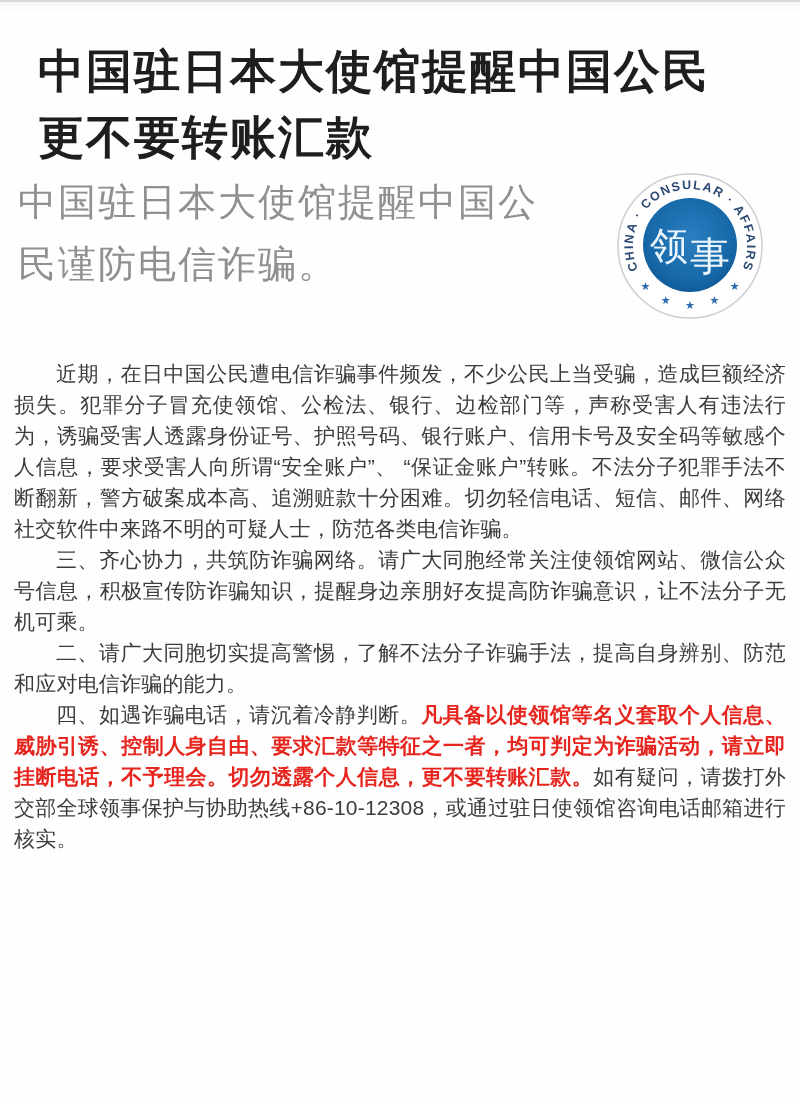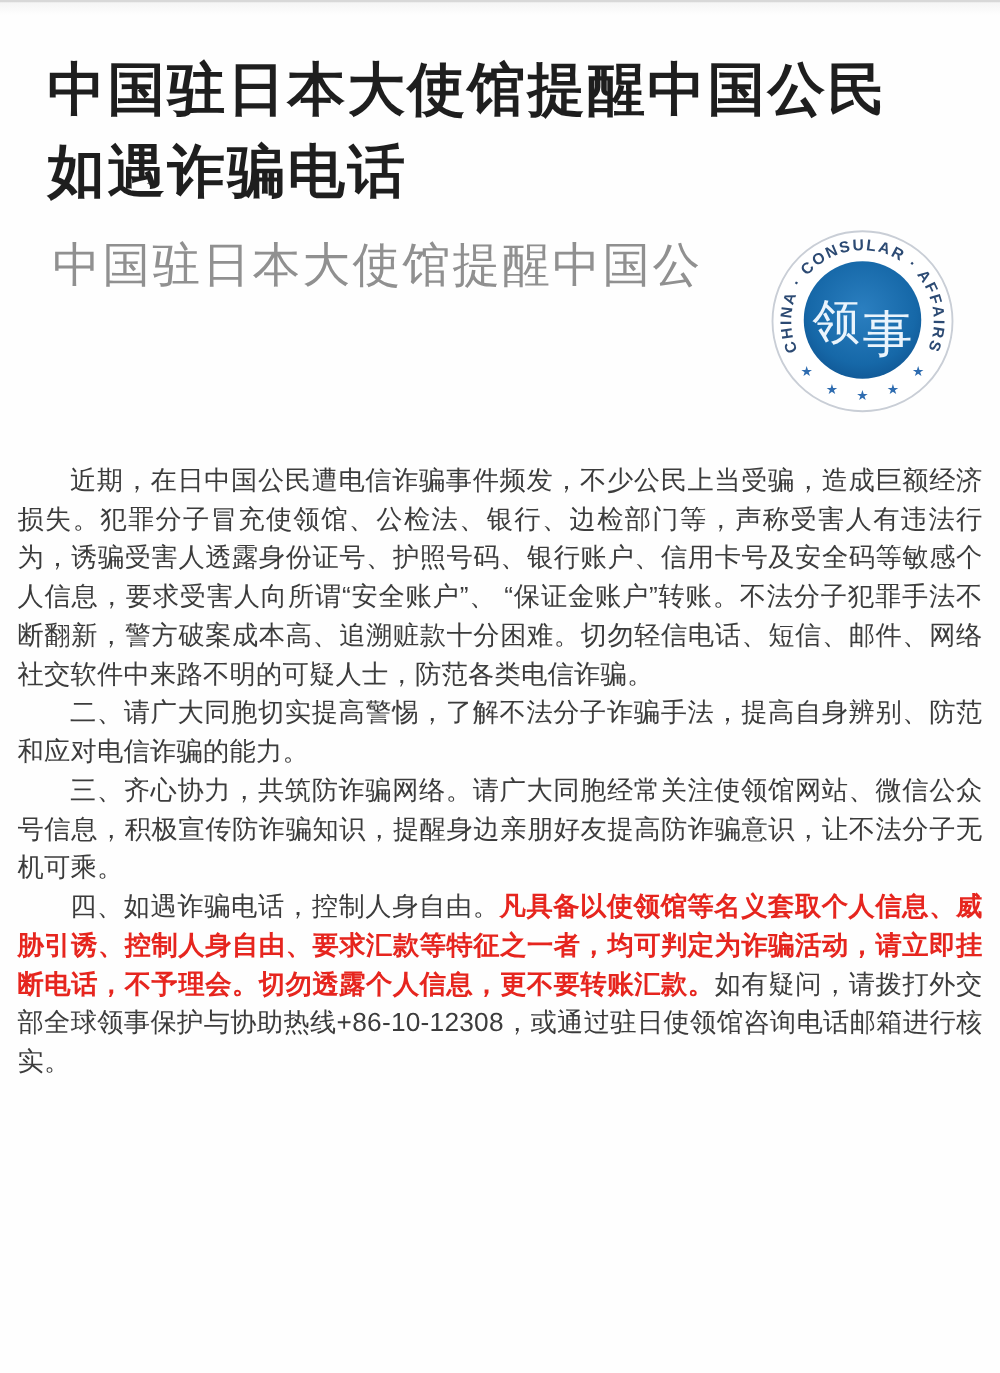--- a/index.html
+++ b/index.html
@@ -20,21 +20,21 @@
   .title-line {
     font-size: 46px;
     font-weight: 700;
     color: #1e1e1e;
     line-height: 66px;
     letter-spacing: 2px;
     white-space: nowrap;
   }
 
   
-  .sub-row { display: flex; align-items: flex-start; margin-top: 12px; padding-left: 42px; padding-right: 35px; justify-content: space-between; }
+  .sub-row { display: flex; align-items: flex-start; margin-top: 1px; padding-left: 18px; padding-right: 35px; justify-content: space-between; }
   .subtitle-block { width: 560px; }
   .subtitle-line {
     font-size: 38px;
     font-weight: 400;
     color: #909090;
     line-height: 62px;
     letter-spacing: 2px;
     white-space: nowrap;
   }
   .seal-wrap { margin-left: auto; margin-top: 2px; width: 150px; height: 150px; }
@@ -50,26 +50,27 @@
   .para.indent { text-indent: 2em; }
   .seg.red-bold { color: #e6251e; font-weight: 700; }
 </style>
 </head>
 <body>
 
 <div class="page">
 
   <div class="title-block">
     <div class="title-line">中国驻日本大使馆提醒中国公民</div>
-    <div class="title-line">如遇诈骗电话</div>
+    <div class="title-line">更不要转账汇款</div>
   </div>
 
   <div class="sub-row">
     <div class="subtitle-block">
       <div class="subtitle-line">中国驻日本大使馆提醒中国公</div>
+      <div class="subtitle-line">民谨防电信诈骗。</div>
     </div>
     <div class="seal-wrap">
       <svg width="150" height="150" viewBox="0 0 150 150">
         <defs>
           <radialGradient id="innerGrad" cx="50%" cy="42%" r="65%">
             <stop offset="0%" stop-color="#2b7fc0"></stop>
             <stop offset="70%" stop-color="#1668a8"></stop>
             <stop offset="100%" stop-color="#0f5390"></stop>
           </radialGradient>
           <path id="ring-arc" d="M 23.3 97.1 A 57 57 0 1 1 126.7 97.1" fill="none"></path>
@@ -89,18 +90,18 @@
         <g id="seal-center">
             <text x="54" y="86" text-anchor="middle" font-size="38" fill="#eaf4fc" font-family="Liberation Sans, DejaVu Sans, sans-serif">领</text>
             <text x="95" y="97" text-anchor="middle" font-size="40" fill="#eaf4fc" font-family="Liberation Sans, DejaVu Sans, sans-serif">事</text>
           </g>
       </svg>
     </div>
   </div>
 
   <div class="body-text">
       <p class="para indent"><span class="seg">近期，在日中国公民遭电信诈骗事件频发，不少公民上当受骗，造成巨额经济损失。犯罪分子冒充使领馆、公检法、银行、边检部门等，声称受害人有违法行为，诱骗受害人透露身份证号、护照号码、银行账户、信用卡号及安全码等敏感个人信息，要求受害人向所谓“安全账户”、 “保证金账户”转账。不法分子犯罪手法不断翻新，警方破案成本高、追溯赃款十分困难。切勿轻信电话、短信、邮件、网络社交软件中来路不明的可疑人士，防范各类电信诈骗。</span></p>
+      <p class="para indent"><span class="seg">三、齐心协力，共筑防诈骗网络。请广大同胞经常关注使领馆网站、微信公众号信息，积极宣传防诈骗知识，提醒身边亲朋好友提高防诈骗意识，让不法分子无机可乘。</span></p>
       <p class="para indent"><span class="seg">二、请广大同胞切实提高警惕，了解不法分子诈骗手法，提高自身辨别、防范和应对电信诈骗的能力。</span></p>
-      <p class="para indent"><span class="seg">三、齐心协力，共筑防诈骗网络。请广大同胞经常关注使领馆网站、微信公众号信息，积极宣传防诈骗知识，提醒身边亲朋好友提高防诈骗意识，让不法分子无机可乘。</span></p>
-      <p class="para indent"><span class="seg">四、如遇诈骗电话，控制人身自由。</span><span class="seg red-bold">凡具备以使领馆等名义套取个人信息、威胁引诱、控制人身自由、要求汇款等特征之一者，均可判定为诈骗活动，请立即挂断电话，不予理会。切勿透露个人信息，更不要转账汇款。</span><span class="seg">如有疑问，请拨打外交部全球领事保护与协助热线+86-10-12308，或通过驻日使领馆咨询电话邮箱进行核实。</span></p>
+      <p class="para indent"><span class="seg">四、如遇诈骗电话，请沉着冷静判断。</span><span class="seg red-bold">凡具备以使领馆等名义套取个人信息、威胁引诱、控制人身自由、要求汇款等特征之一者，均可判定为诈骗活动，请立即挂断电话，不予理会。切勿透露个人信息，更不要转账汇款。</span><span class="seg">如有疑问，请拨打外交部全球领事保护与协助热线+86-10-12308，或通过驻日使领馆咨询电话邮箱进行核实。</span></p>
     </div>
 
 </div>
 
 </body></html>

